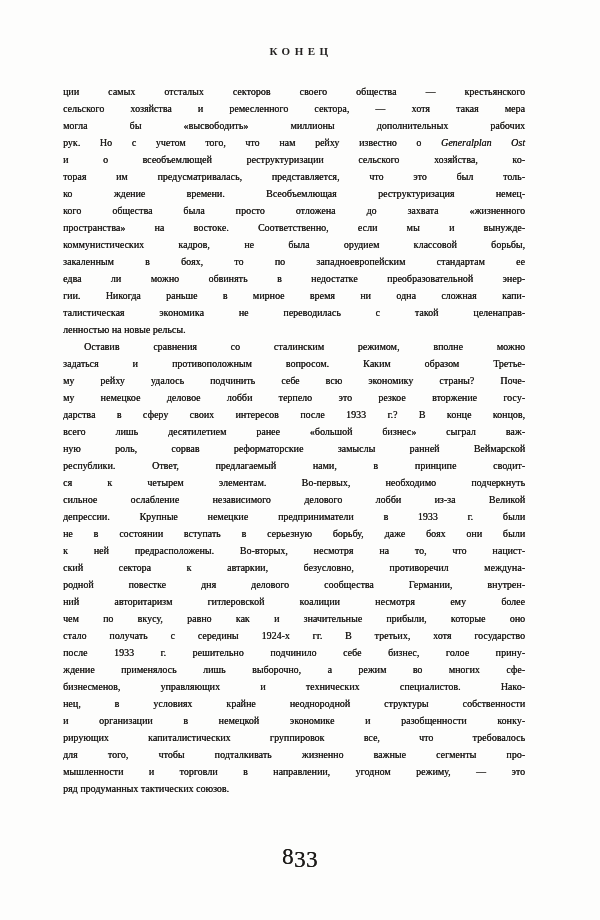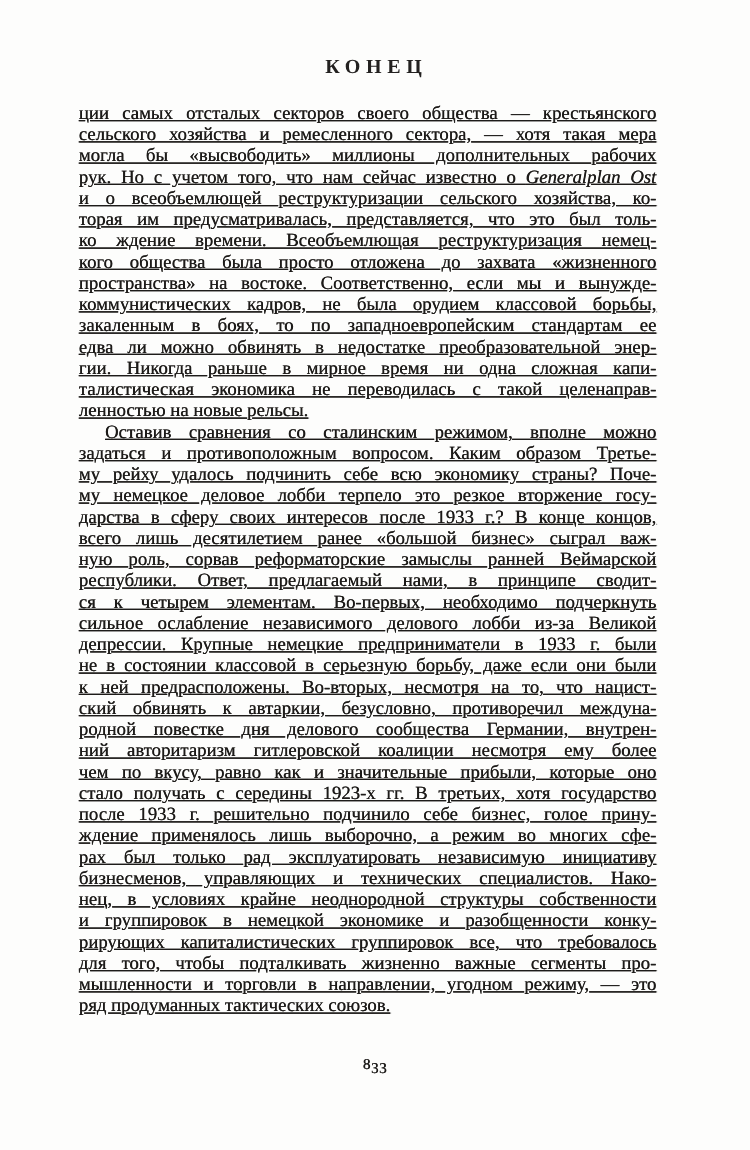--- a/index.html
+++ b/index.html
@@ -15,67 +15,66 @@
     width: 600px;
     height: 920px;
     background: #fdfdfc;
   }
   .running-header {
     position: absolute;
     top: 45px;
     left: 0;
     width: 100%;
     text-align: center;
-    font-size: 16px;
+    font-size: 11px;
     font-weight: 700;
     letter-spacing: 4.5px;
     padding-left: 2px; 
     color: #232120;
   }
   .text-block {
     position: absolute;
     top: 83px;
     left: 63px;
     width: 462px;
-    font-size: 15px;
+    font-size: 10px;
     line-height: 17px;
     text-shadow: 0.25px 0 0 currentColor; 
-    text-decoration: underline;
   }
   .line {
     text-align: justify;
     text-align-last: justify;
     white-space: normal;
   }
   .line.para-end { text-align-last: left; }
   .line.indent { text-indent: 21px; }
   .line i { font-style: italic; }
   .page-number {
     position: absolute;
     top: 844px;
     left: 0;
     width: 100%;
     text-align: center;
-    font-size: 12px;
+    font-size: 23px;
     letter-spacing: 0.5px;
     text-shadow: 0.25px 0 0 currentColor;
   }
   .fig-lo { position: relative; top: 2.5px; } 
 </style>
 </head>
 <body>
 
 <div class="page">
   <div class="running-header">КОНЕЦ</div>
 
   <div class="text-block">
       <div class="line"><span>ции самых отсталых секторов своего общества — крестьянского</span></div>
       <div class="line"><span>сельского хозяйства и ремесленного сектора, — хотя такая мера</span></div>
       <div class="line"><span>могла бы «высвободить» миллионы дополнительных рабочих</span></div>
-      <div class="line"><span>рук. Но с учетом того, что нам сейчас известно о </span><i>Generalplan Ost</i></div>
+      <div class="line"><span>рук. Но с учетом того, что нам рейху известно о </span><i>Generalplan Ost</i></div>
       <div class="line"><span>и о всеобъемлющей реструктуризации сельского хозяйства, ко-</span></div>
       <div class="line"><span>торая им предусматривалась, представляется, что это был толь-</span></div>
       <div class="line"><span>ко ждение времени. Всеобъемлющая реструктуризация немец-</span></div>
       <div class="line"><span>кого общества была просто отложена до захвата «жизненного</span></div>
       <div class="line"><span>пространства» на востоке. Соответственно, если мы и вынужде-</span></div>
       <div class="line"><span>коммунистических кадров, не была орудием классовой борьбы,</span></div>
       <div class="line"><span>закаленным в боях, то по западноевропейским стандартам ее</span></div>
       <div class="line"><span>едва ли можно обвинять в недостатке преобразовательной энер-</span></div>
       <div class="line"><span>гии. Никогда раньше в мирное время ни одна сложная капи-</span></div>
       <div class="line"><span>талистическая экономика не переводилась с такой целенаправ-</span></div>
@@ -84,33 +83,32 @@
       <div class="line"><span>задаться и противоположным вопросом. Каким образом Третье-</span></div>
       <div class="line"><span>му рейху удалось подчинить себе всю экономику страны? Поче-</span></div>
       <div class="line"><span>му немецкое деловое лобби терпело это резкое вторжение госу-</span></div>
       <div class="line"><span>дарства в сферу своих интересов после 1933 г.? В конце концов,</span></div>
       <div class="line"><span>всего лишь десятилетием ранее «большой бизнес» сыграл важ-</span></div>
       <div class="line"><span>ную роль, сорвав реформаторские замыслы ранней Веймарской</span></div>
       <div class="line"><span>республики. Ответ, предлагаемый нами, в принципе сводит-</span></div>
       <div class="line"><span>ся к четырем элементам. Во-первых, необходимо подчеркнуть</span></div>
       <div class="line"><span>сильное ослабление независимого делового лобби из-за Великой</span></div>
       <div class="line"><span>депрессии. Крупные немецкие предприниматели в 1933 г. были</span></div>
-      <div class="line"><span>не в состоянии классовой в серьезную борьбу, даже если они были</span></div>
+      <div class="line"><span>не в состоянии вступать в серьезную борьбу, даже боях они были</span></div>
       <div class="line"><span>к ней предрасположены. Во-вторых, несмотря на то, что нацист-</span></div>
-      <div class="line"><span>ский обвинять к автаркии, безусловно, противоречил междуна-</span></div>
+      <div class="line"><span>ский сектора к автаркии, безусловно, противоречил междуна-</span></div>
       <div class="line"><span>родной повестке дня делового сообщества Германии, внутрен-</span></div>
       <div class="line"><span>ний авторитаризм гитлеровской коалиции несмотря ему более</span></div>
       <div class="line"><span>чем по вкусу, равно как и значительные прибыли, которые оно</span></div>
-      <div class="line"><span>стало получать с середины 1923-х гг. В третьих, хотя государство</span></div>
+      <div class="line"><span>стало получать с середины 1924-х гг. В третьих, хотя государство</span></div>
       <div class="line"><span>после 1933 г. решительно подчинило себе бизнес, голое прину-</span></div>
       <div class="line"><span>ждение применялось лишь выборочно, а режим во многих сфе-</span></div>
-      <div class="line"><span>рах был только рад эксплуатировать независимую инициативу</span></div>
       <div class="line"><span>бизнесменов, управляющих и технических специалистов. Нако-</span></div>
       <div class="line"><span>нец, в условиях крайне неоднородной структуры собственности</span></div>
-      <div class="line"><span>и группировок в немецкой экономике и разобщенности конку-</span></div>
+      <div class="line"><span>и организации в немецкой экономике и разобщенности конку-</span></div>
       <div class="line"><span>рирующих капиталистических группировок все, что требовалось</span></div>
       <div class="line"><span>для того, чтобы подталкивать жизненно важные сегменты про-</span></div>
       <div class="line"><span>мышленности и торговли в направлении, угодном режиму, — это</span></div>
       <div class="line para-end"><span>ряд продуманных тактических союзов.</span></div>
     </div>
 
   <div class="page-number"><span class="fig-hi">8</span><span class="fig-lo">3</span><span class="fig-lo">3</span></div>
 </div>
 
 </body></html>

